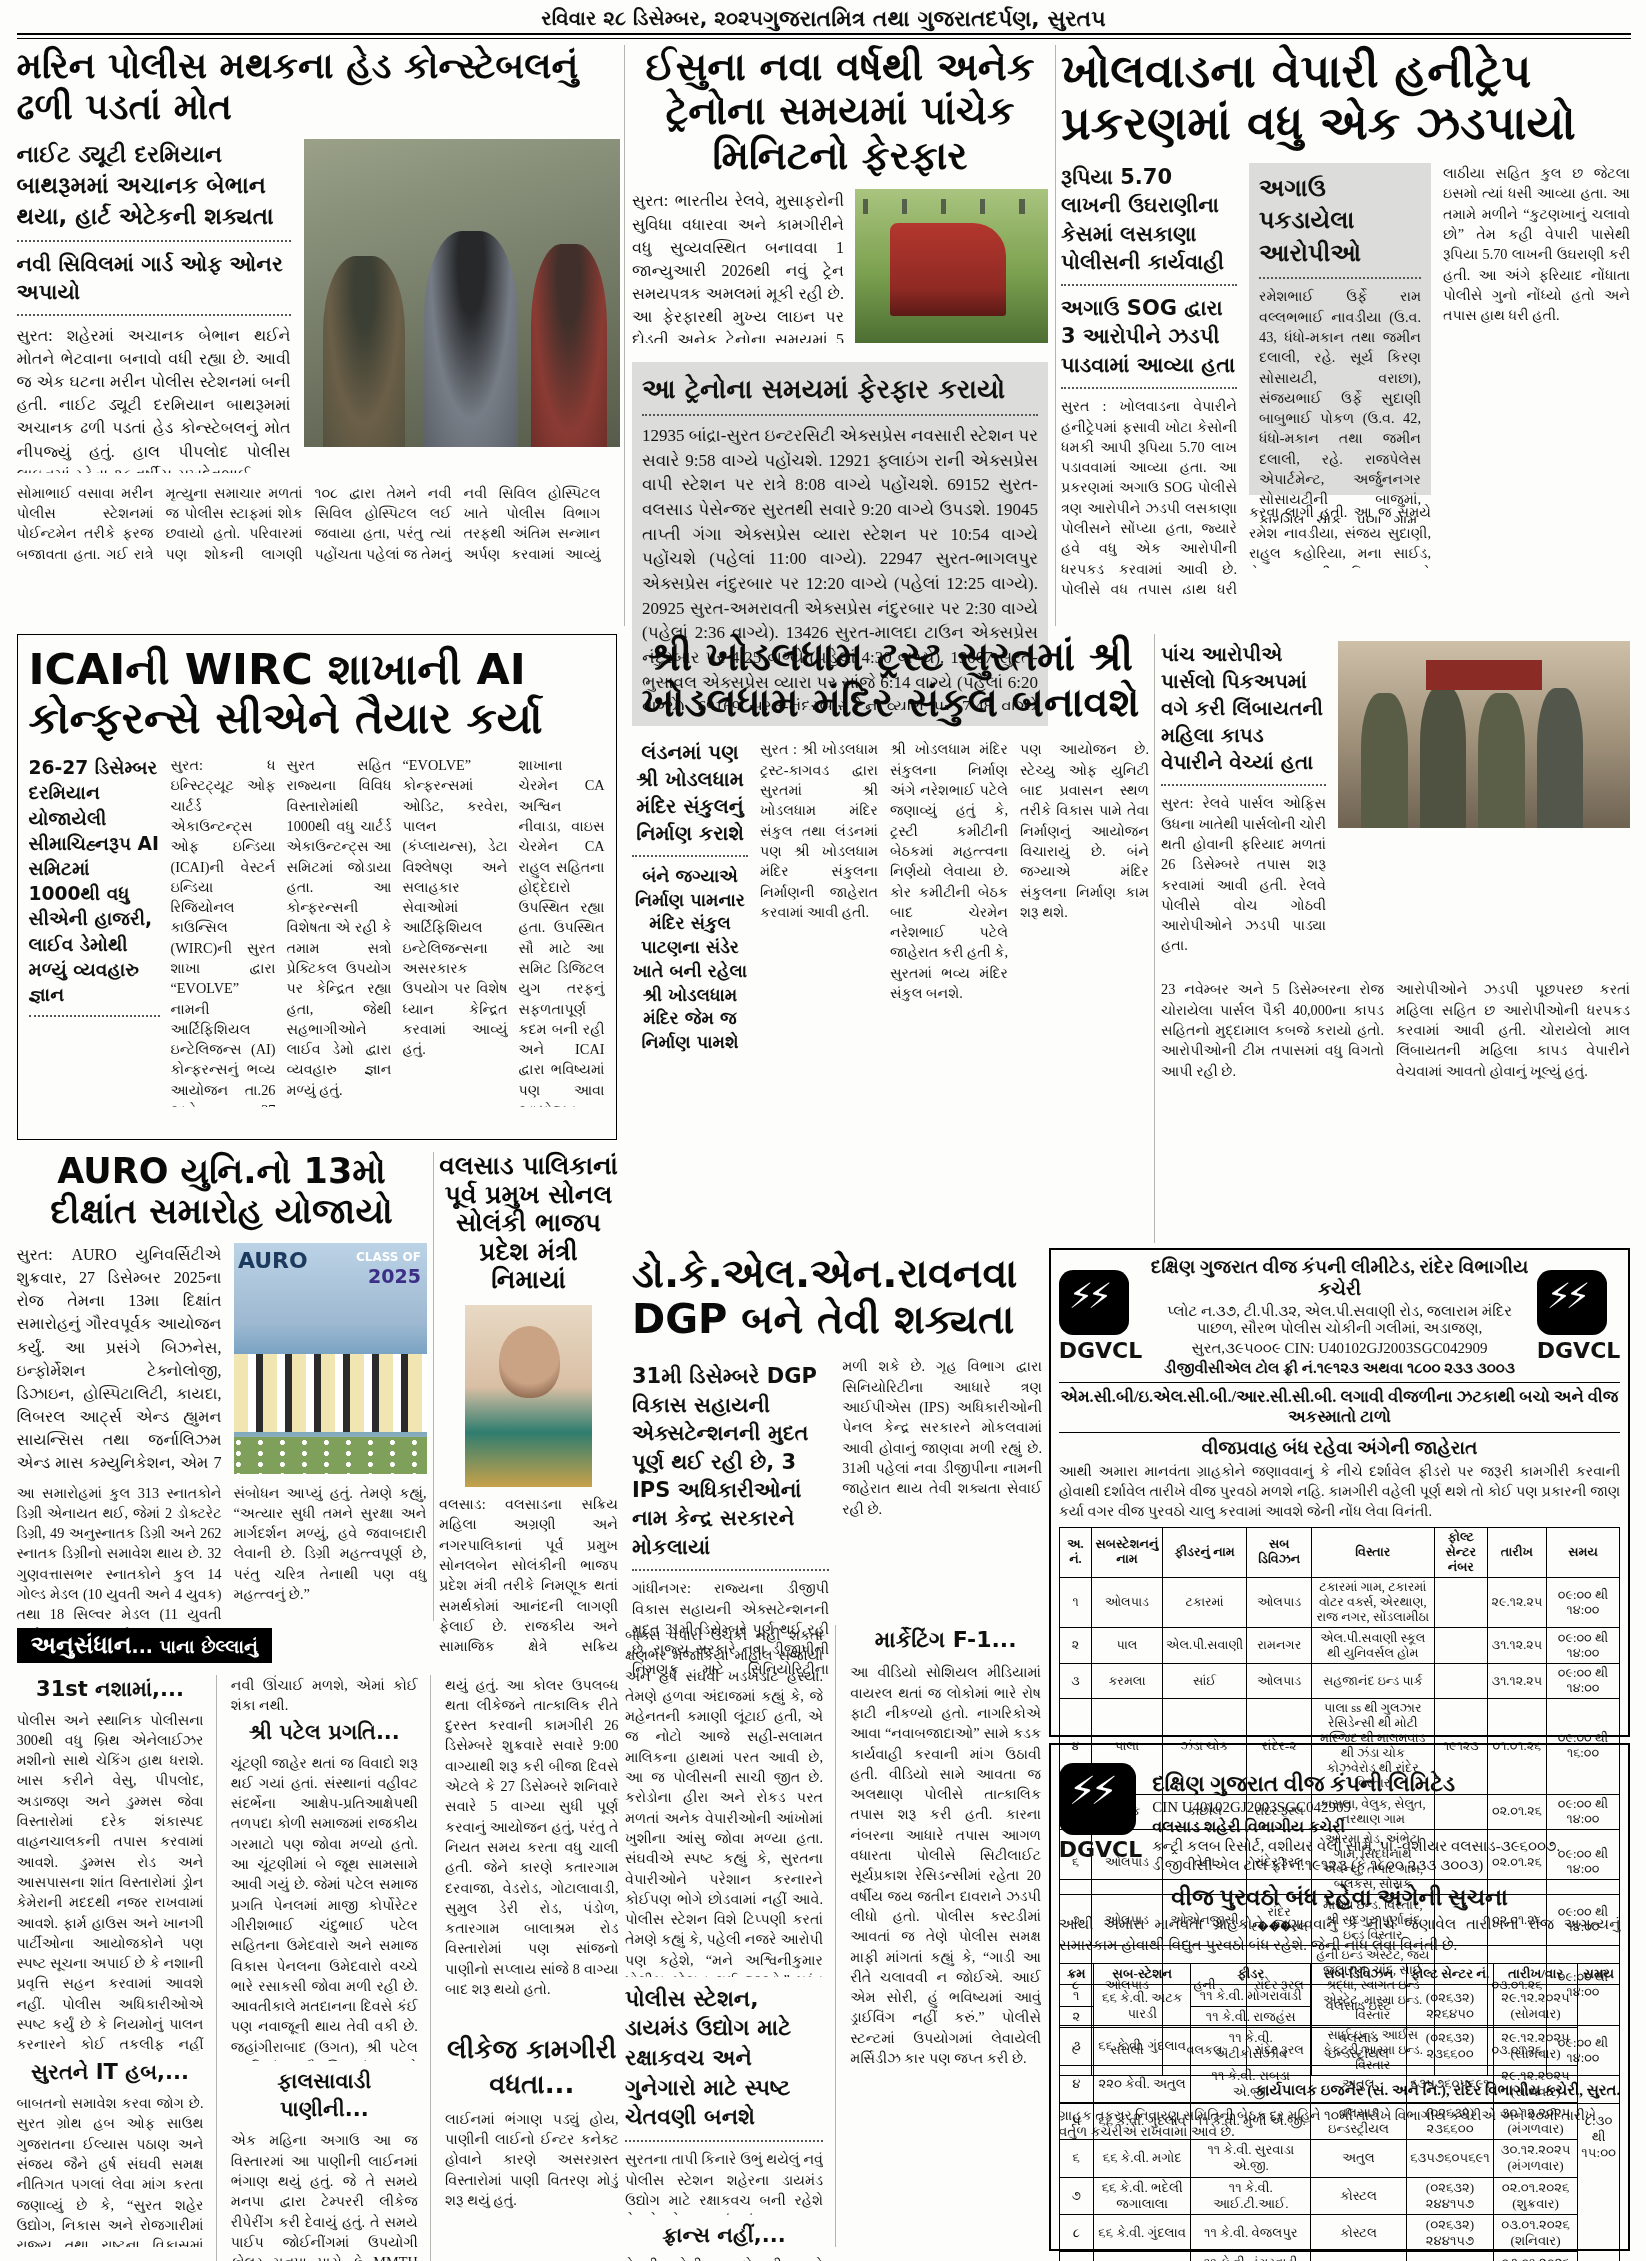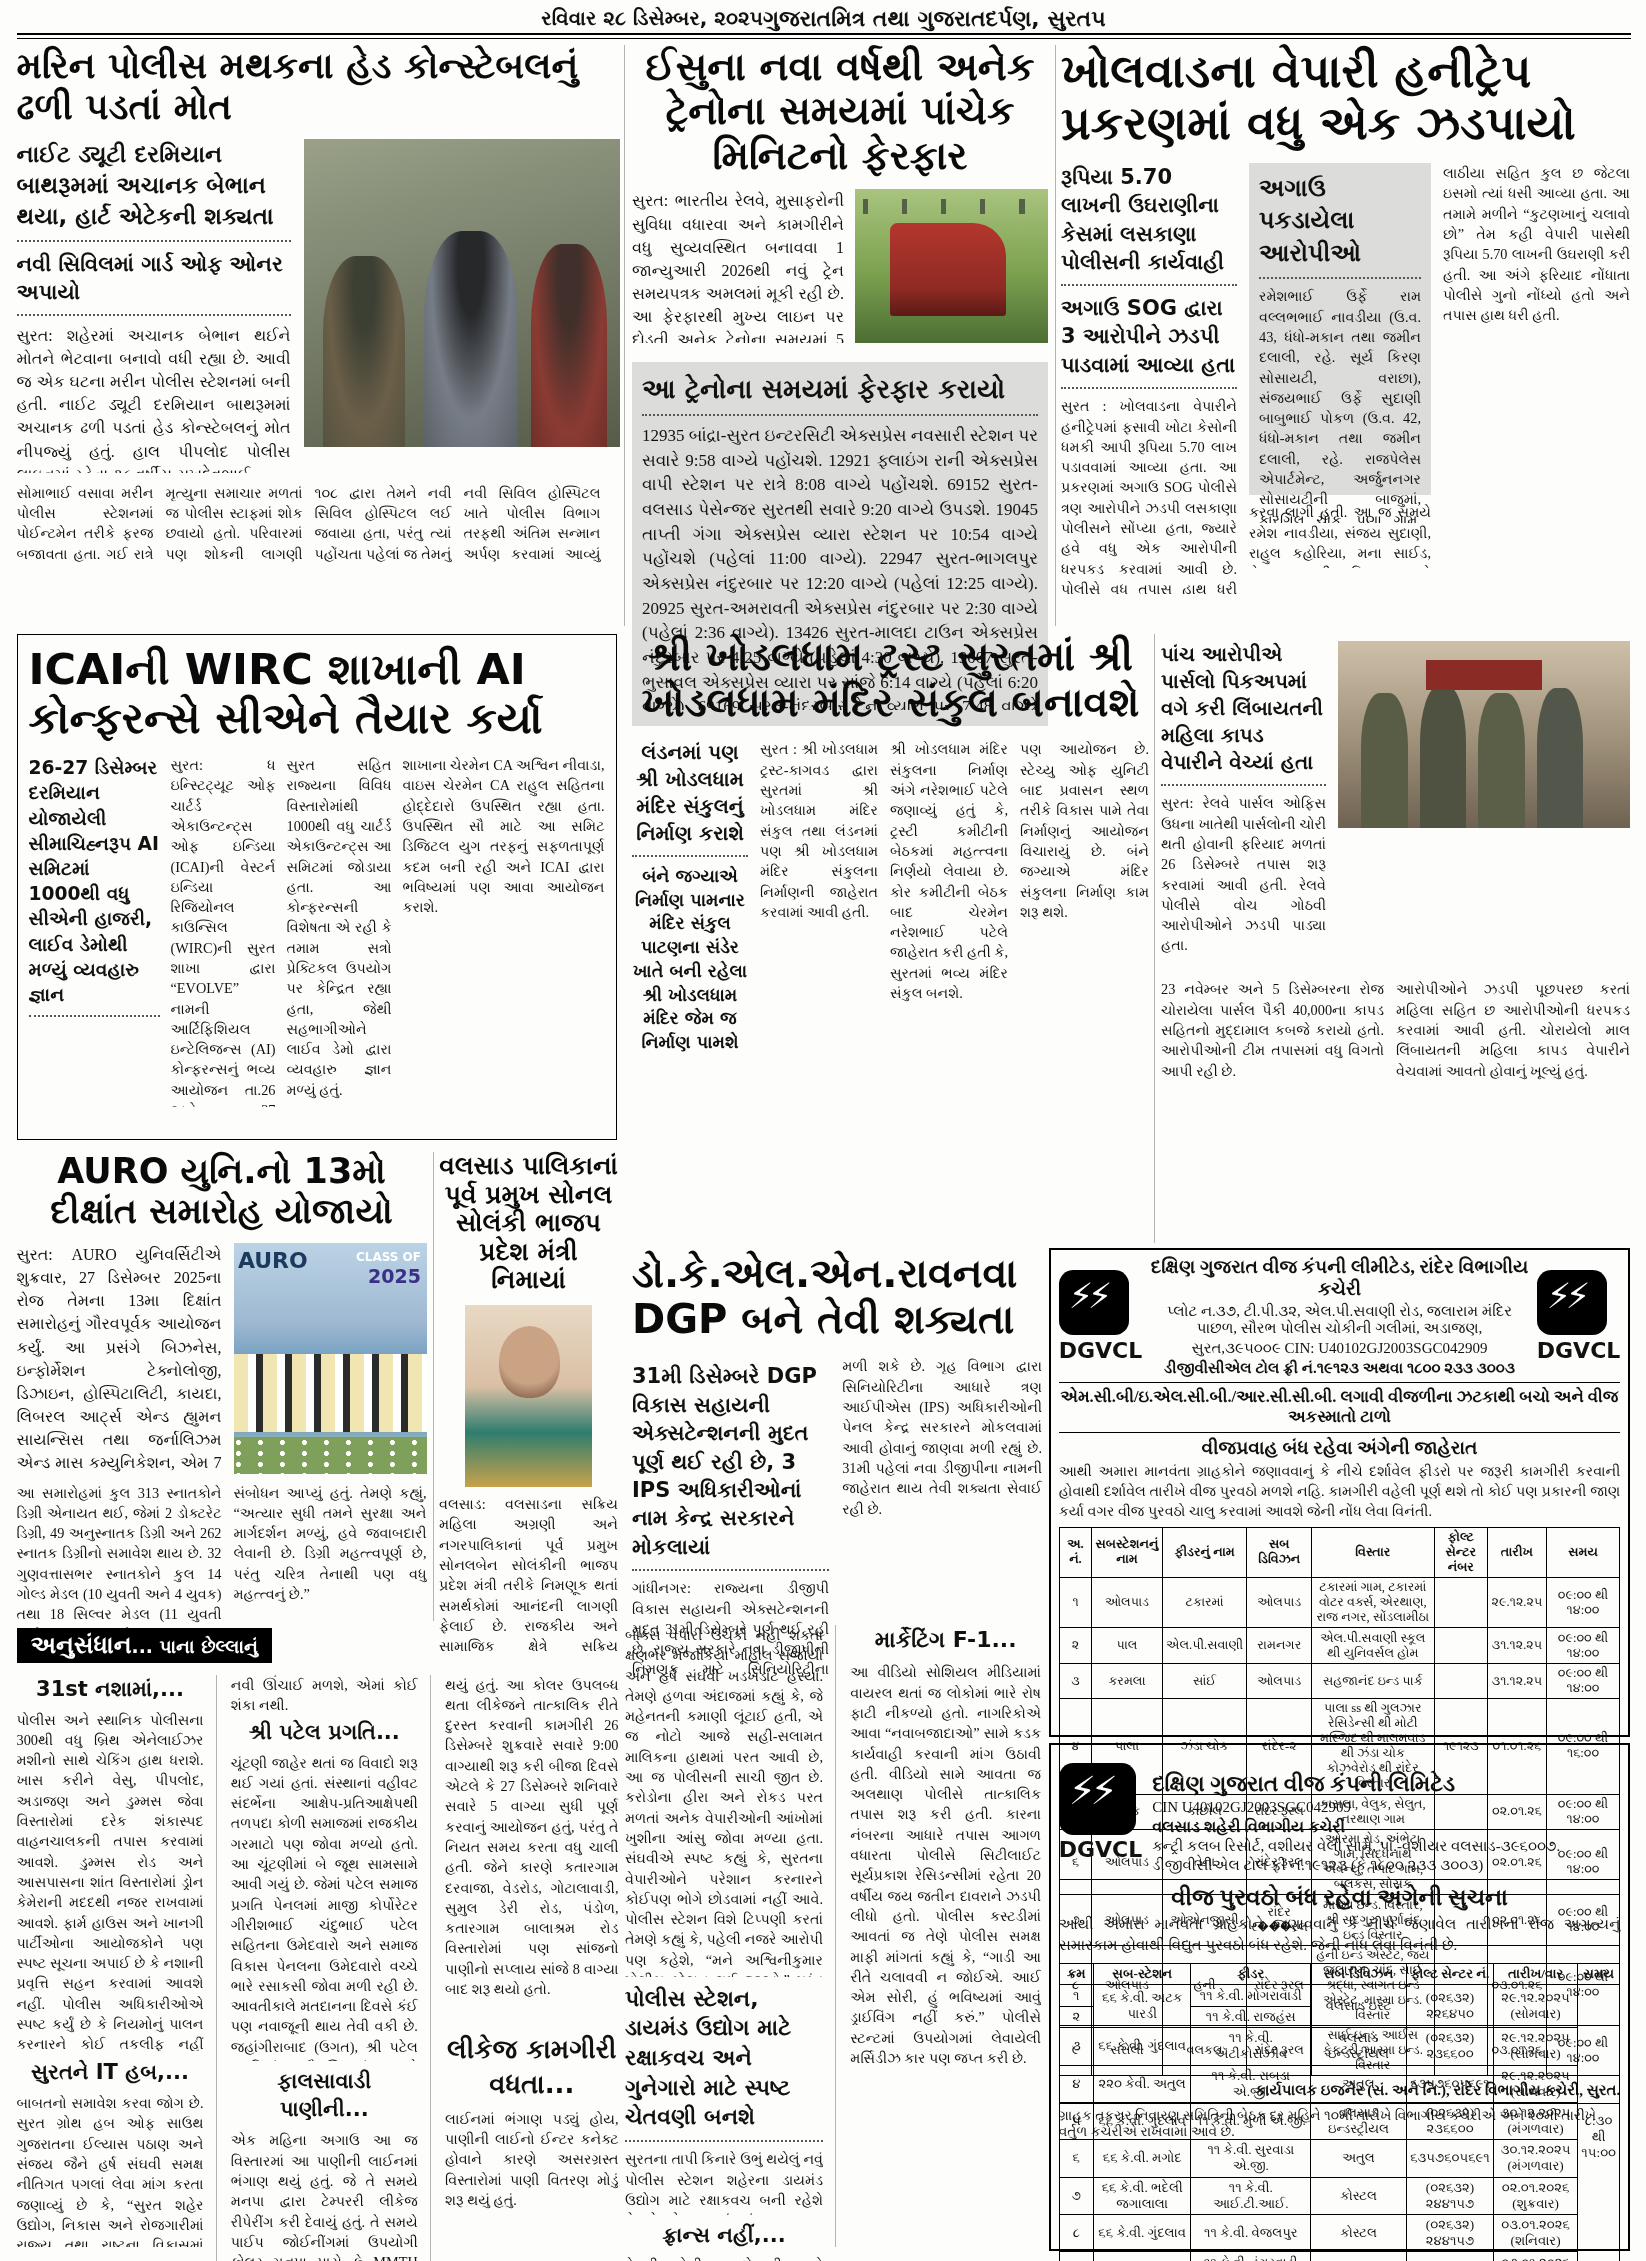--- a/index.html
+++ b/index.html
@@ -105,20 +105,21 @@
 
   <div class="abs" style="left:16.5px;top:634px;width:600px;height:506px;border:1.7px solid #000;padding:10px 11px;box-sizing:border-box;">
     <div class="hl" style="font-size:43px;">ICAIની WIRC શાખાની AI કોન્ફરન્સે સીએને તૈયાર કર્યા</div>
     <div style="display:flex;gap:11px;margin-top:12px;">
       <div style="width:131px;flex:none;">
         <div class="kicker" style="font-size:18.7px;">26-27 ડિસેમ્બર દરમિયાન યોજાયેલી સીમાચિહ્નરૂપ AI સમિટમાં 1000થી વધુ સીએની હાજરી, લાઈવ ડેમોથી મળ્યું વ્યવહારુ જ્ઞાન</div>
         <div class="dotsep"></div>
       </div>
       <div class="small-txt" style="width:105px;height:352px;">સુરત: ધ ઇન્સ્ટિટ્યૂટ ઓફ ચાર્ટર્ડ એકાઉન્ટન્ટ્સ ઓફ ઇન્ડિયા (ICAI)ની વેસ્ટર્ન ઇન્ડિયા રિજિયોનલ કાઉન્સિલ (WIRC)ની સુરત શાખા દ્વારા “EVOLVE” નામની આર્ટિફિશિયલ ઇન્ટેલિજન્સ (AI) કોન્ફરન્સનું ભવ્ય આયોજન તા.26 અને 27 ડિસેમ્બર-2025ના રોજ કરવામાં આવ્યું હતું. બે દિવસ ચાલેલી આ કોન્ફરન્સે સીએને ભવિષ્ય માટે તૈયાર કર્યા.</div>
       <div class="small-txt" style="width:105px;height:352px;">સુરત સહિત રાજ્યના વિવિધ વિસ્તારોમાંથી 1000થી વધુ ચાર્ટર્ડ એકાઉન્ટન્ટ્સ આ સમિટમાં જોડાયા હતા. આ કોન્ફરન્સની વિશેષતા એ રહી કે તમામ સત્રો પ્રેક્ટિકલ ઉપયોગ પર કેન્દ્રિત રહ્યા હતા, જેથી સહભાગીઓને લાઈવ ડેમો દ્વારા વ્યવહારુ જ્ઞાન મળ્યું હતું.</div>
+      <div class="small-txt" style="width:105px;height:352px;">“EVOLVE” કોન્ફરન્સમાં ઓડિટ, કરવેરા, પાલન (કંપ્લાયન્સ), ડેટા વિશ્લેષણ અને સલાહકાર સેવાઓમાં આર્ટિફિશિયલ ઇન્ટેલિજન્સના અસરકારક ઉપયોગ પર વિશેષ ધ્યાન કેન્દ્રિત કરવામાં આવ્યું હતું.</div>
       <div class="small-txt" style="flex:1;height:352px;">શાખાના ચેરમેન CA અશ્વિન નીવાડા, વાઇસ ચેરમેન CA રાહુલ સહિતના હોદ્દેદારો ઉપસ્થિત રહ્યા હતા. ઉપસ્થિત સૌ માટે આ સમિટ ડિજિટલ યુગ તરફનું સફળતાપૂર્ણ કદમ બની રહી અને ICAI દ્વારા ભવિષ્યમાં પણ આવા આયોજન કરાશે.</div>
     </div>
   </div>
 
   <div class="abs" style="left:632px;top:634px;width:517px;height:609px;">
     <div class="hl center" style="font-size:40px;">શ્રી ખોડલધામ ટ્રસ્ટ સુરતમાં શ્રી ખોડલધામ મંદિર સંકુલ બનાવશે</div>
     <div style="display:flex;gap:12px;margin-top:14.3px;">
       <div style="width:116px;flex:none;">
         <div class="kicker center" style="font-size:20px;">લંડનમાં પણ શ્રી ખોડલધામ મંદિર સંકુલનું નિર્માણ કરાશે</div>
         <div class="dotsep"></div>

